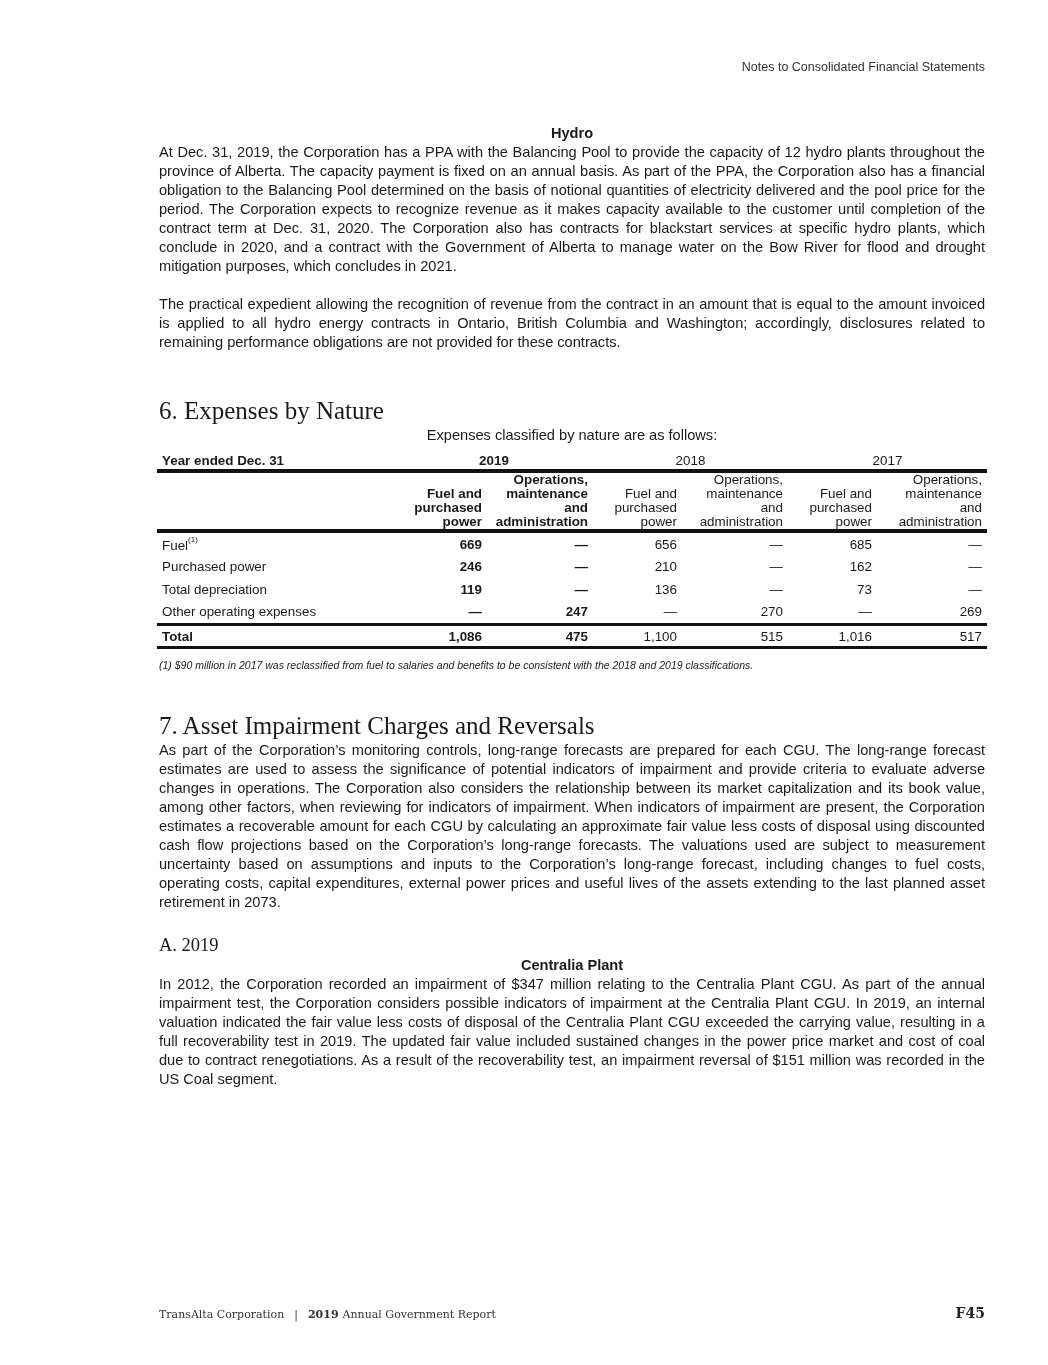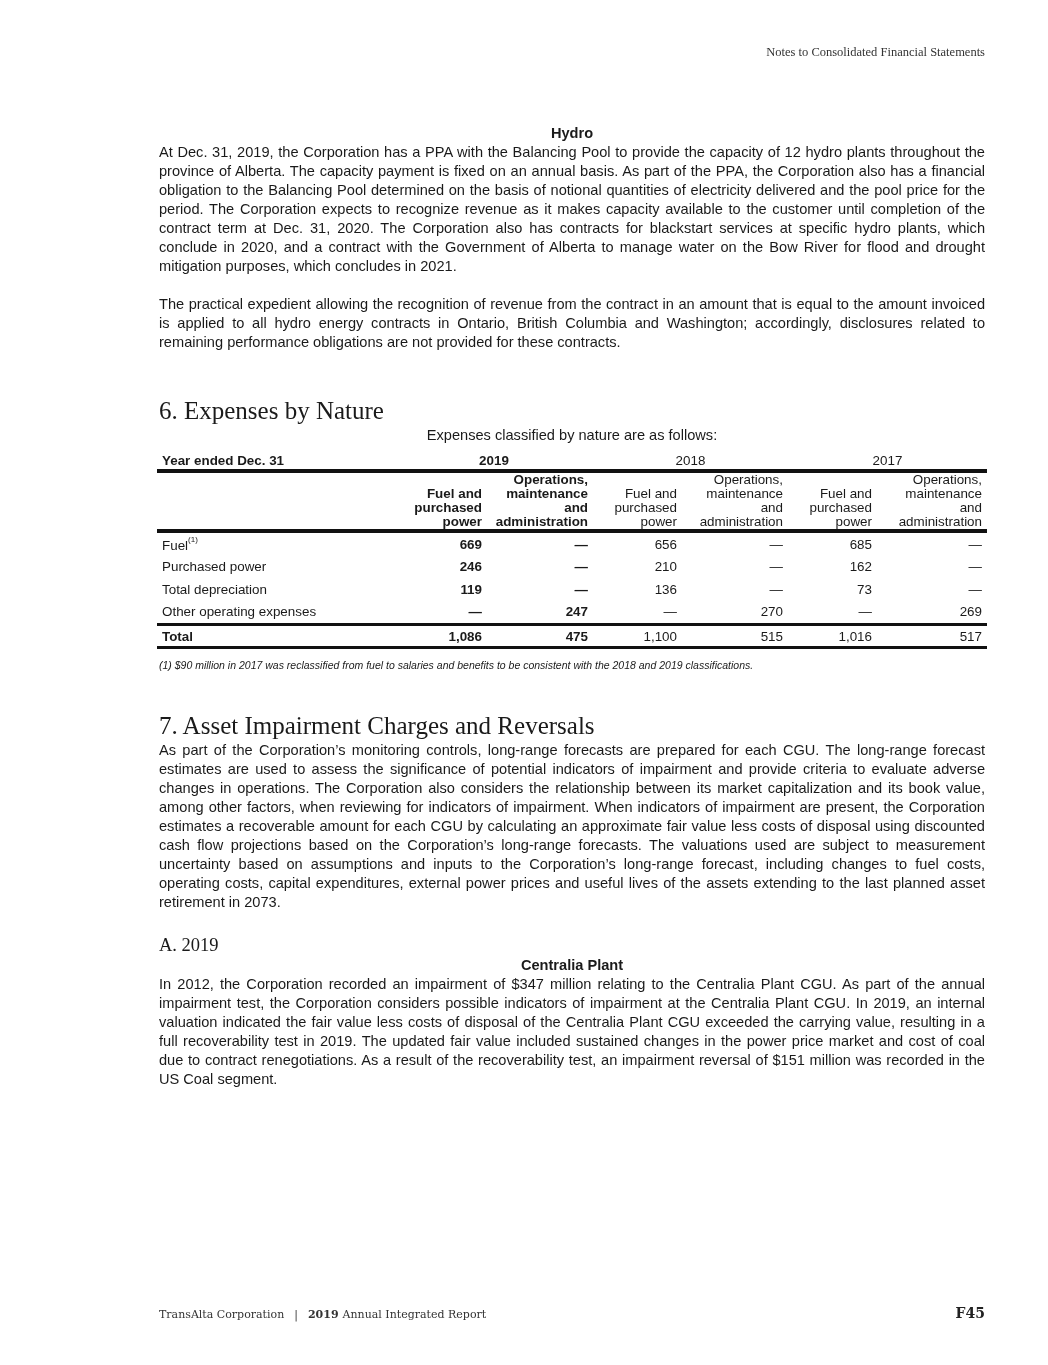--- a/index.html
+++ b/index.html
@@ -1,22 +1,22 @@
 <!DOCTYPE html>
 <html><head>
 <meta charset="utf-8">
 <style>
   html, body { margin: 0; padding: 0; background: #ffffff; }
   body {
     width: 1048px; height: 1365px; position: relative; overflow: hidden;
     font-family: "Liberation Sans", sans-serif; color: #1a1a1a;
   }
   .running-header {
-    position: absolute; top: 45px; right: 63px;
-    font-family: Liberation Serif, serif; font-size: 12.5px; color: #333;
+    position: absolute; top: 60px; right: 63px;
+    font-family: Liberation Sans, sans-serif; font-size: 12.5px; color: #333;
   }
   .content { position: absolute; left: 159px; width: 826px; top: 124px; }
   .p {
     font-size: 14.6px; line-height: 19px; text-align: justify; margin: 0;
   }
   .p.left { text-align: center; }
   .bold { font-weight: bold; }
   .h1 {
     font-family: "Liberation Serif", serif; font-size: 25px; font-weight: normal;
     margin: 0; line-height: 30px;
@@ -147,15 +147,15 @@
 
   <h1 class="h1" style="margin-top:40px">7. Asset Impairment Charges and Reversals</h1>
   <p class="p">As part of the Corporation’s monitoring controls, long-range forecasts are prepared for each CGU. The long-range forecast estimates are used to assess the significance of potential indicators of impairment and provide criteria to evaluate adverse changes in operations. The Corporation also considers the relationship between its market capitalization and its book value, among other factors, when reviewing for indicators of impairment. When indicators of impairment are present, the Corporation estimates a recoverable amount for each CGU by calculating an approximate fair value less costs of disposal using discounted cash flow projections based on the Corporation’s long-range forecasts. The valuations used are subject to measurement uncertainty based on assumptions and inputs to the Corporation’s long-range forecast, including changes to fuel costs, operating costs, capital expenditures, external power prices and useful lives of the assets extending to the last planned asset retirement in 2073.</p>
 
   <h2 class="h2" style="margin-top:22px; font-weight:normal">A. 2019</h2>
   <p class="p bold left">Centralia Plant</p>
   <p class="p">In 2012, the Corporation recorded an impairment of $347 million relating to the Centralia Plant CGU. As part of the annual impairment test, the Corporation considers possible indicators of impairment at the Centralia Plant CGU. In 2019, an internal valuation indicated the fair value less costs of disposal of the Centralia Plant CGU exceeded the carrying value, resulting in a full recoverability test in 2019. The updated fair value included sustained changes in the power price market and cost of coal due to contract renegotiations. As a result of the recoverability test, an impairment reversal of $151 million was recorded in the US Coal segment.</p>
 </div>
 
 <div class="footer-left">
-  <span>TransAlta Corporation</span><span class="sep">|</span><span class="year">2019</span><span>Annual Integrated Report</span>
+  <span>TransAlta Corporation</span><span class="sep">|</span><span class="year">2019</span><span>Annual Government Report</span>
 </div>
 <div class="footer-right">F45</div>
 
 </body></html>

